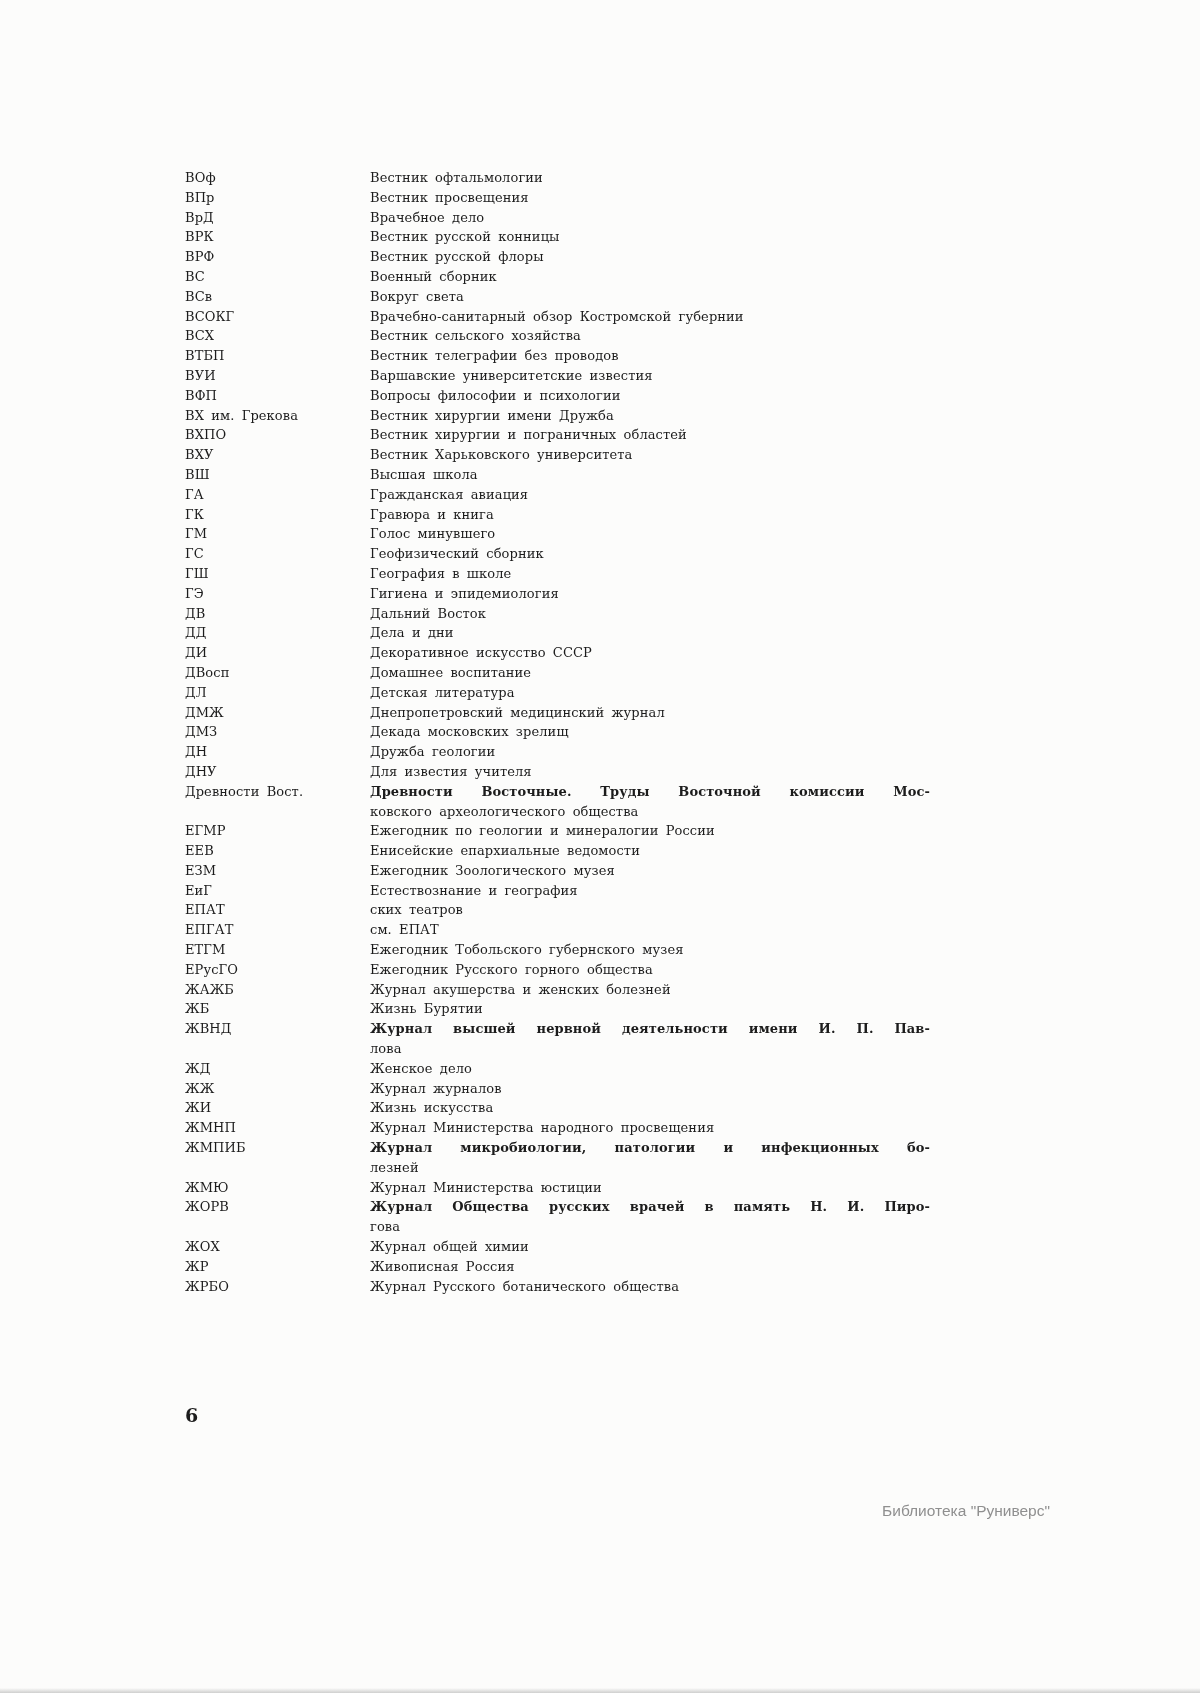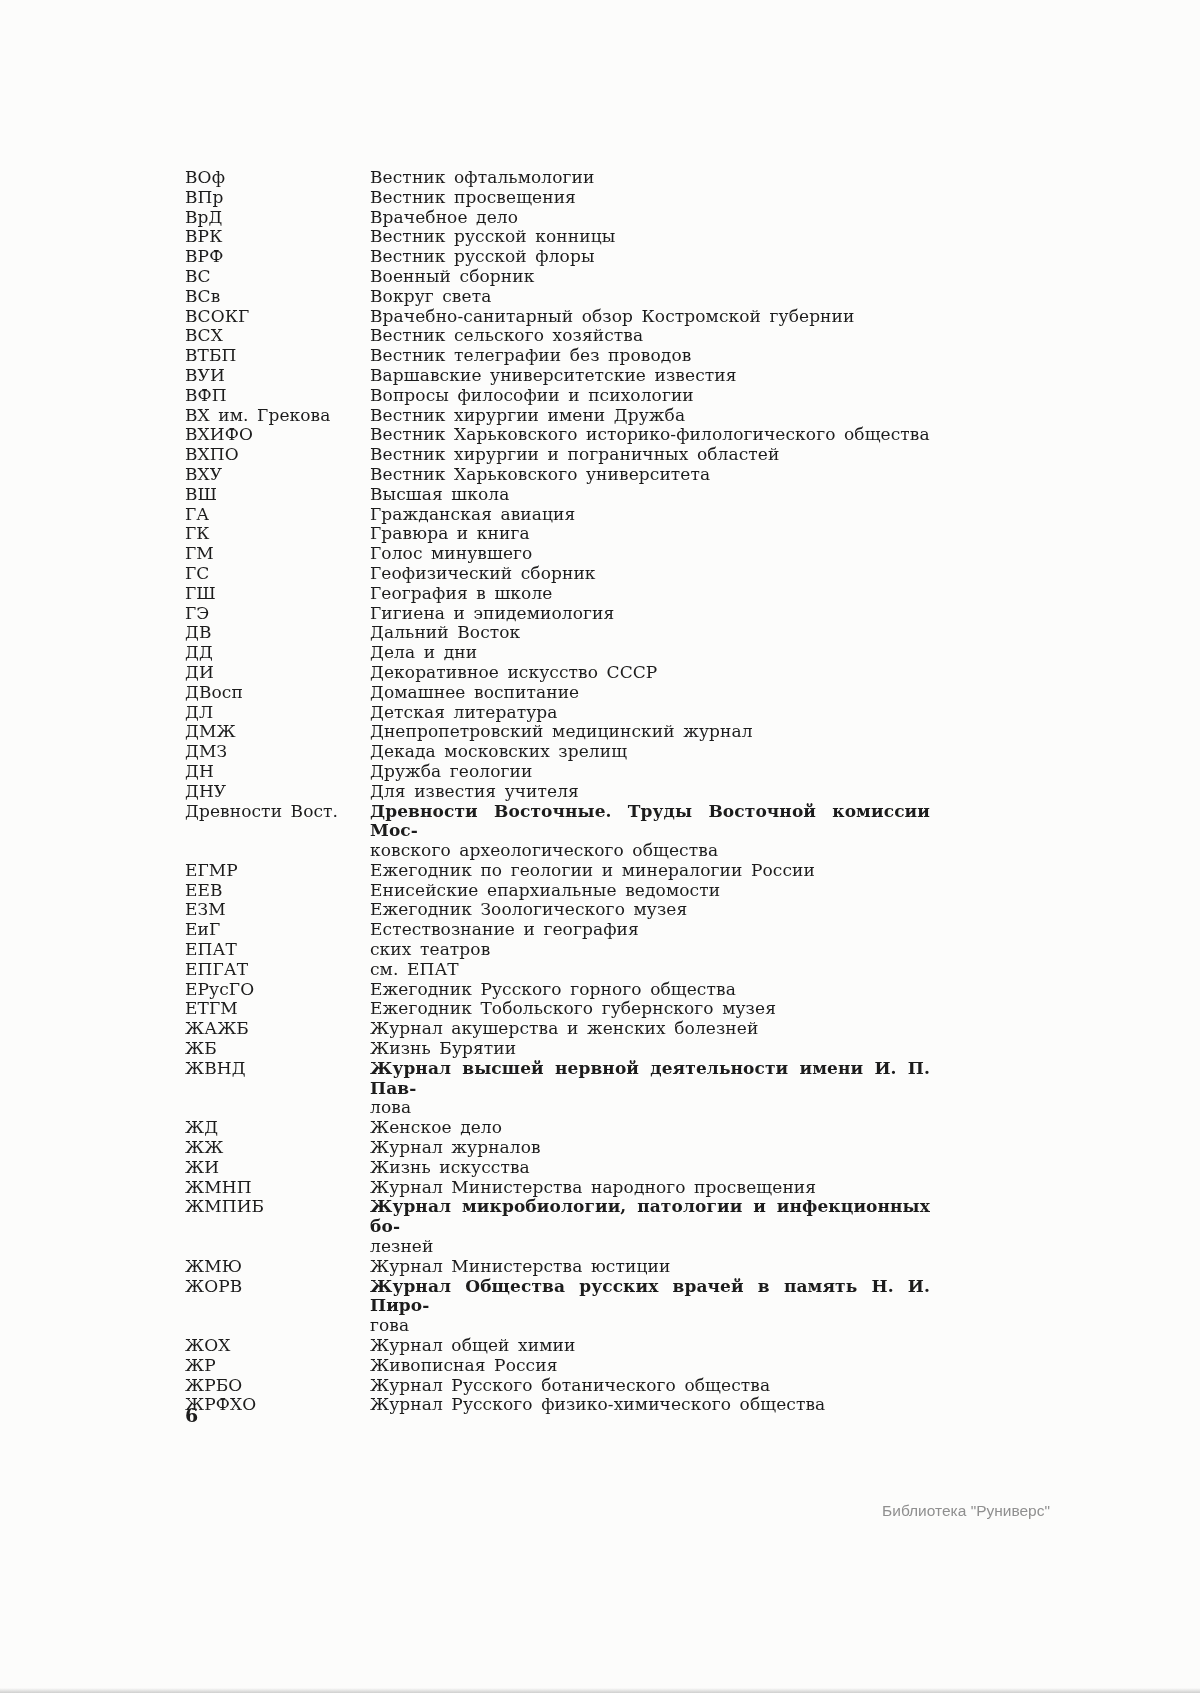--- a/index.html
+++ b/index.html
@@ -23,21 +23,21 @@
     left: 0; right: 0; bottom: 0;
     height: 5px;
     background: linear-gradient(to bottom, rgba(0,0,0,0), rgba(0,0,0,0.18));
     pointer-events: none;
   }
   .content {
     position: absolute;
     left: 185px;
     top: 168px;
     width: 748px;
-    font-size: 17px;
+    font-size: 13px;
     line-height: 19.8px;
     letter-spacing: 0.1px;
     word-spacing: 3px;
   }
   .row {
     display: flex;
     align-items: flex-start;
   }
   .abbr {
     flex: 0 0 185px;
@@ -163,26 +163,20 @@
         </div>
   </div>
 
   <div class="row">
     <div class="abbr">ВХ им. Грекова</div>
     <div class="def">
           <div class="line">Вестник хирургии имени Дружба</div>
         </div>
   </div>
 
-  <div class="row">
-    <div class="abbr">ВХИФО</div>
-    <div class="def">
-          <div class="line">Вестник Харьковского историко-филологического общества</div>
-        </div>
-  </div>
 
   <div class="row">
     <div class="abbr">ВХПО</div>
     <div class="def">
           <div class="line">Вестник хирургии и пограничных областей</div>
         </div>
   </div>
 
   <div class="row">
     <div class="abbr">ВХУ</div>
@@ -348,30 +342,30 @@
   </div>
 
   <div class="row">
     <div class="abbr">ЕПГАТ</div>
     <div class="def">
           <div class="line">см. ЕПАТ</div>
         </div>
   </div>
 
   <div class="row">
+    <div class="abbr">ЕТГМ</div>
+    <div class="def">
+          <div class="line">Ежегодник Тобольского губернского музея</div>
+        </div>
+  </div>
+
+  <div class="row">
     <div class="abbr">ЕРусГО</div>
     <div class="def">
           <div class="line">Ежегодник Русского горного общества</div>
-        </div>
-  </div>
-
-  <div class="row">
-    <div class="abbr">ЕТГМ</div>
-    <div class="def">
-          <div class="line">Ежегодник Тобольского губернского музея</div>
         </div>
   </div>
 
   <div class="row">
     <div class="abbr">ЖАЖБ</div>
     <div class="def">
           <div class="line">Журнал акушерства и женских болезней</div>
         </div>
   </div>
 
@@ -455,22 +449,16 @@
         </div>
   </div>
 
   <div class="row">
     <div class="abbr">ЖРБО</div>
     <div class="def">
           <div class="line">Журнал Русского ботанического общества</div>
         </div>
   </div>
 
-  <div class="row">
-    <div class="abbr">ЖРФХО</div>
-    <div class="def">
-          <div class="line">Журнал Русского физико-химического общества</div>
-        </div>
-  </div>
 </div>
   <div class="page-number">6</div>
   <div class="watermark">Библиотека "Руниверс"</div>
 </div>
 
 </body></html>

